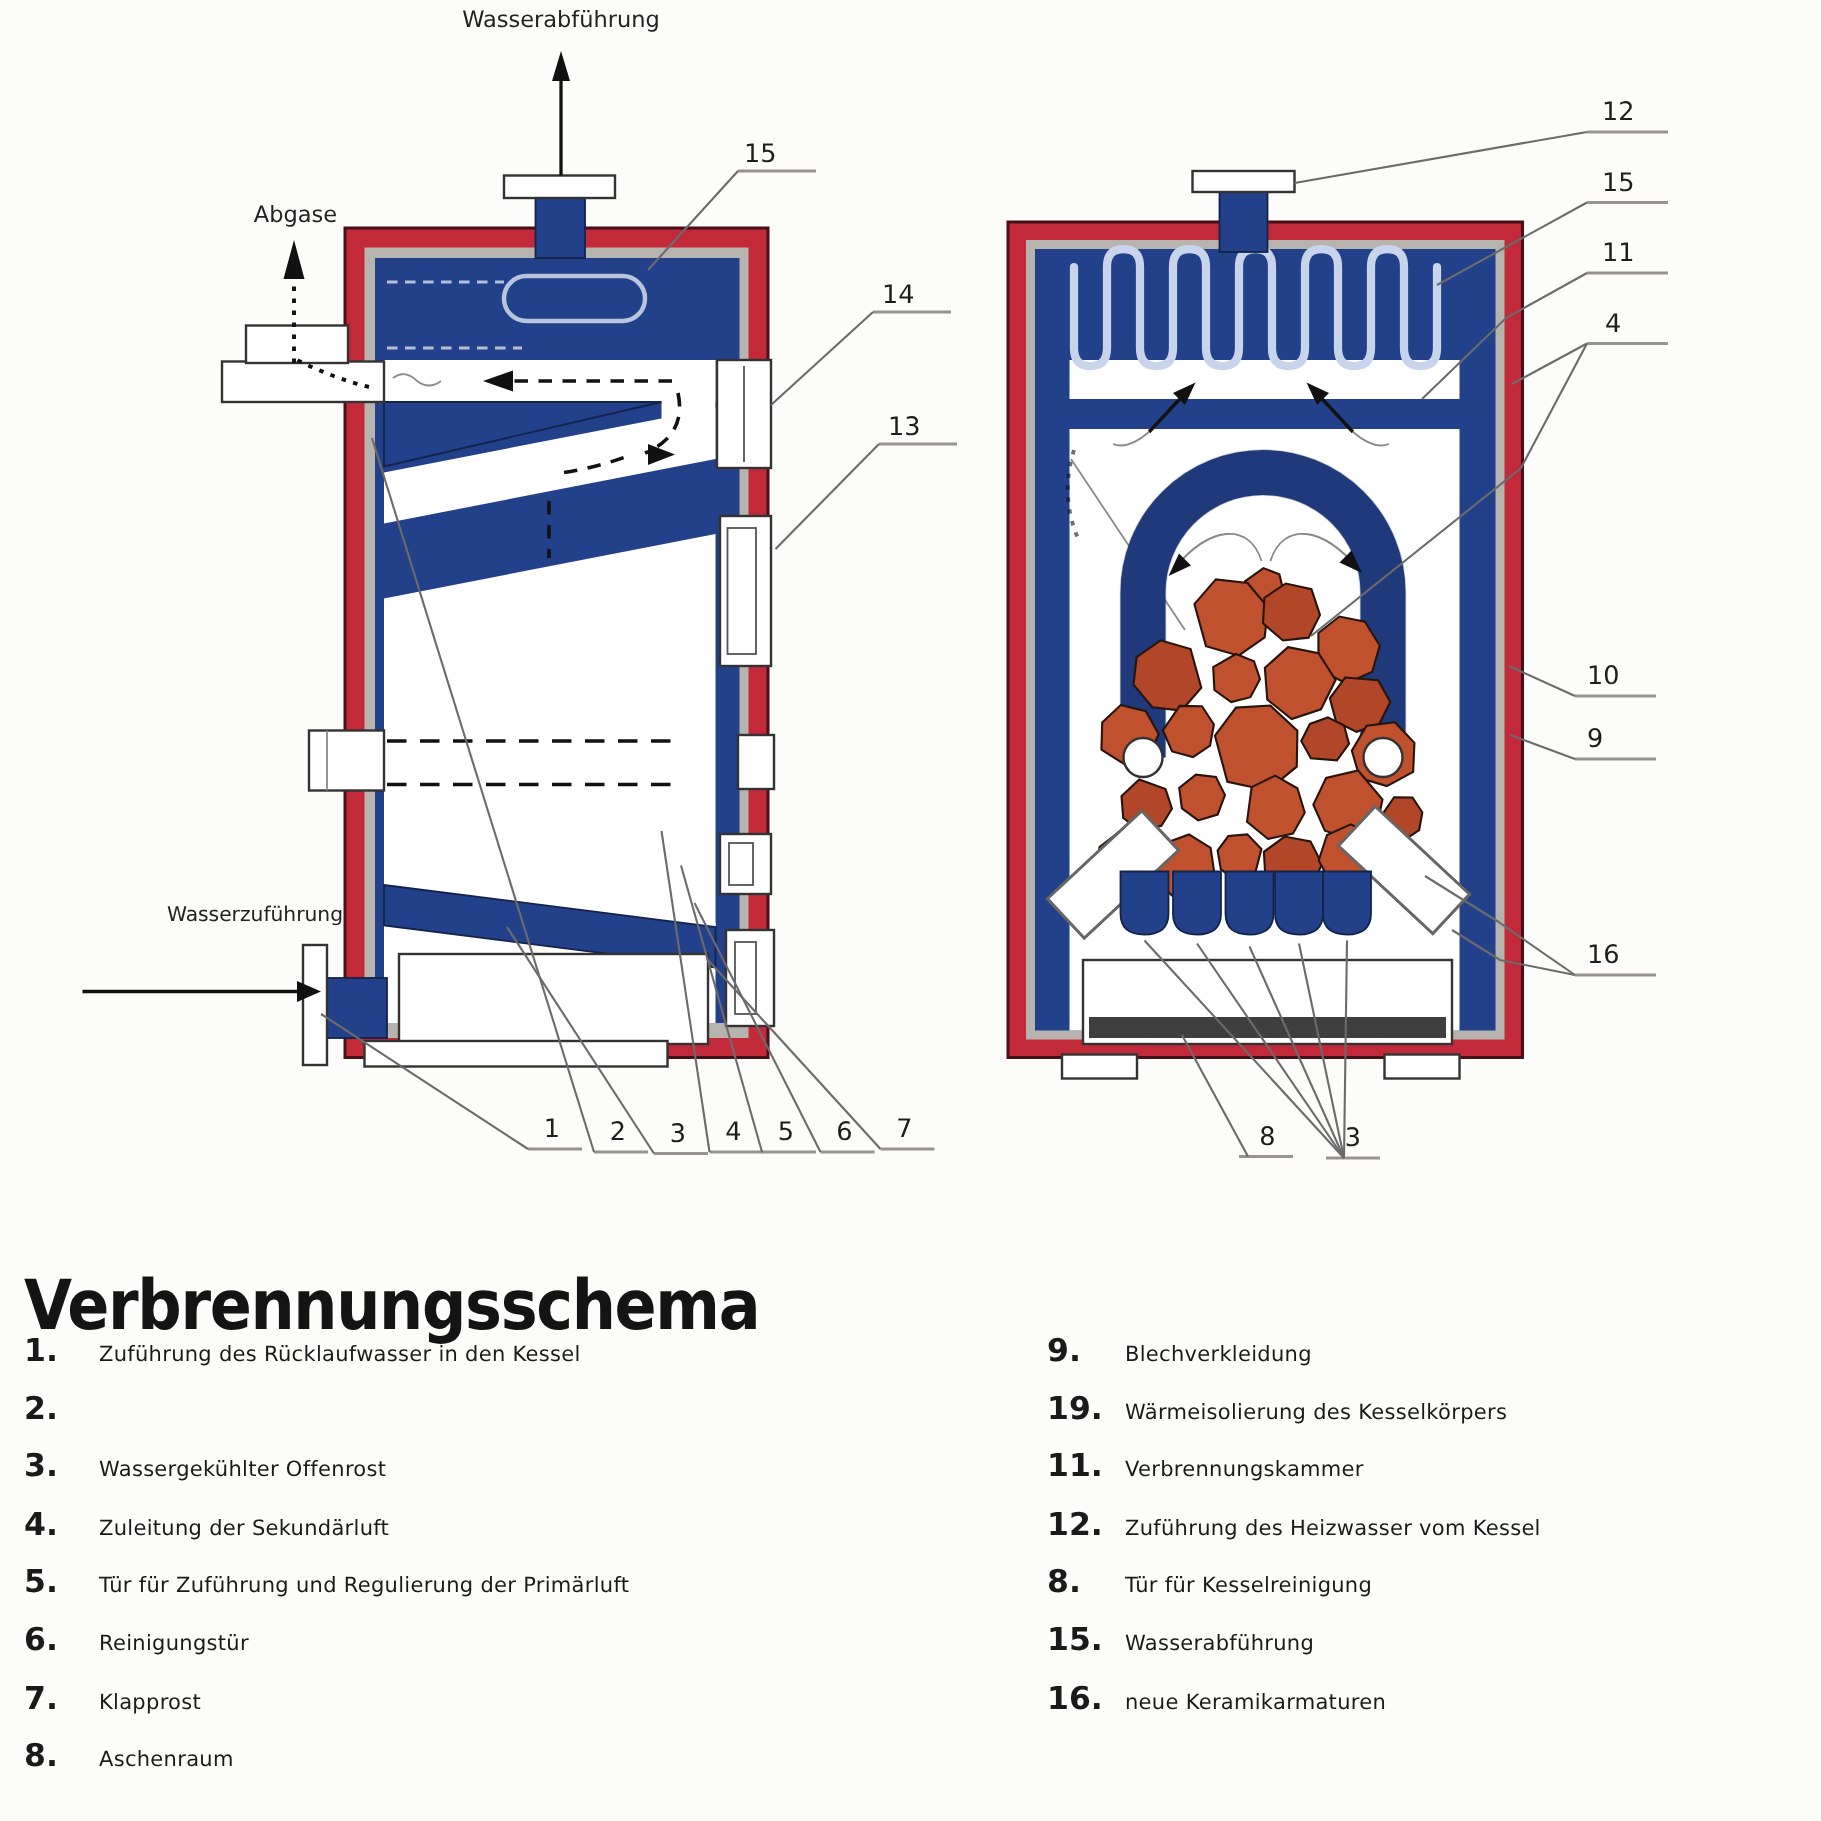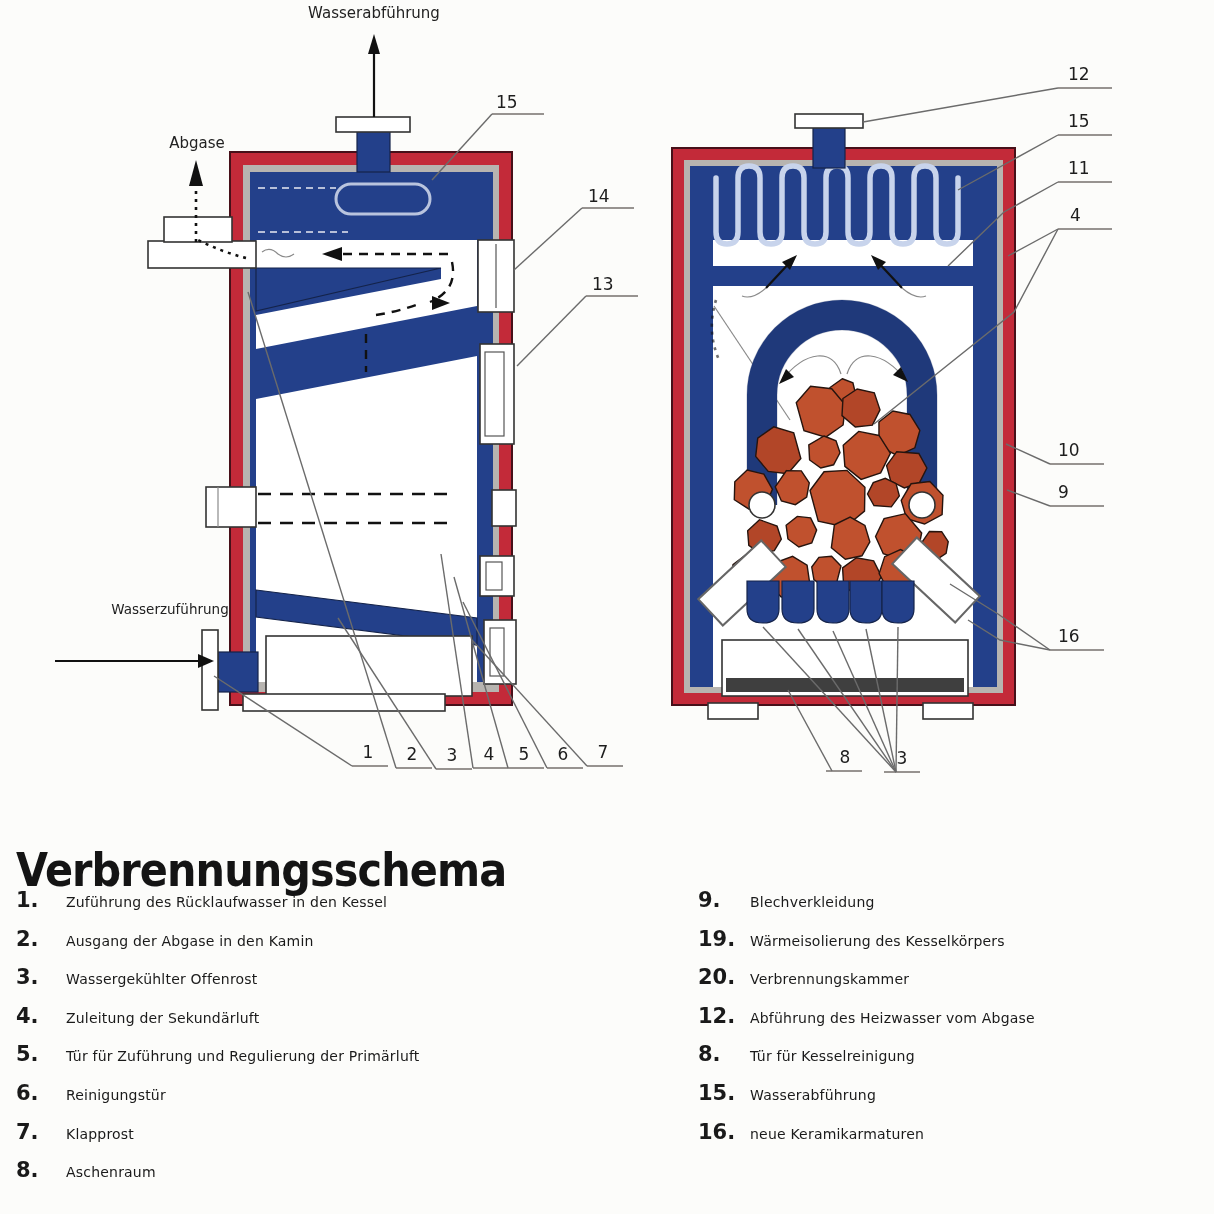--- a/index.html
+++ b/index.html
@@ -286,21 +286,20 @@
 
 <h1 id="title">Verbrennungsschema</h1>
 
 <div id="legend-left" class="legend-col">
   <div class="lrow">
         <span class="lnum">1.</span>
         <span class="ltxt">Zuführung des Rücklaufwasser in den Kessel</span>
       </div>
   <div class="lrow">
         <span class="lnum">2.</span>
-        <span class="ltxt">Ausgang der Abgase in den Kamin</span>
       </div>
   <div class="lrow">
         <span class="lnum">3.</span>
         <span class="ltxt">Wassergekühlter Offenrost</span>
       </div>
   <div class="lrow">
         <span class="lnum">4.</span>
         <span class="ltxt">Zuleitung der Sekundärluft</span>
       </div>
   <div class="lrow">
@@ -324,26 +323,26 @@
 <div id="legend-right" class="legend-col">
   <div class="lrow">
         <span class="lnum">9.</span>
         <span class="ltxt">Blechverkleidung</span>
       </div>
   <div class="lrow">
         <span class="lnum">19.</span>
         <span class="ltxt">Wärmeisolierung des Kesselkörpers</span>
       </div>
   <div class="lrow">
-        <span class="lnum">20.</span>
+        <span class="lnum">11.</span>
         <span class="ltxt">Verbrennungskammer</span>
       </div>
   <div class="lrow">
         <span class="lnum">12.</span>
-        <span class="ltxt">Abführung des Heizwasser vom Abgase</span>
+        <span class="ltxt">Zuführung des Heizwasser vom Kessel</span>
       </div>
   <div class="lrow">
         <span class="lnum">8.</span>
         <span class="ltxt">Tür für Kesselreinigung</span>
       </div>
   <div class="lrow">
         <span class="lnum">15.</span>
         <span class="ltxt">Wasserabführung</span>
       </div>
   <div class="lrow">

